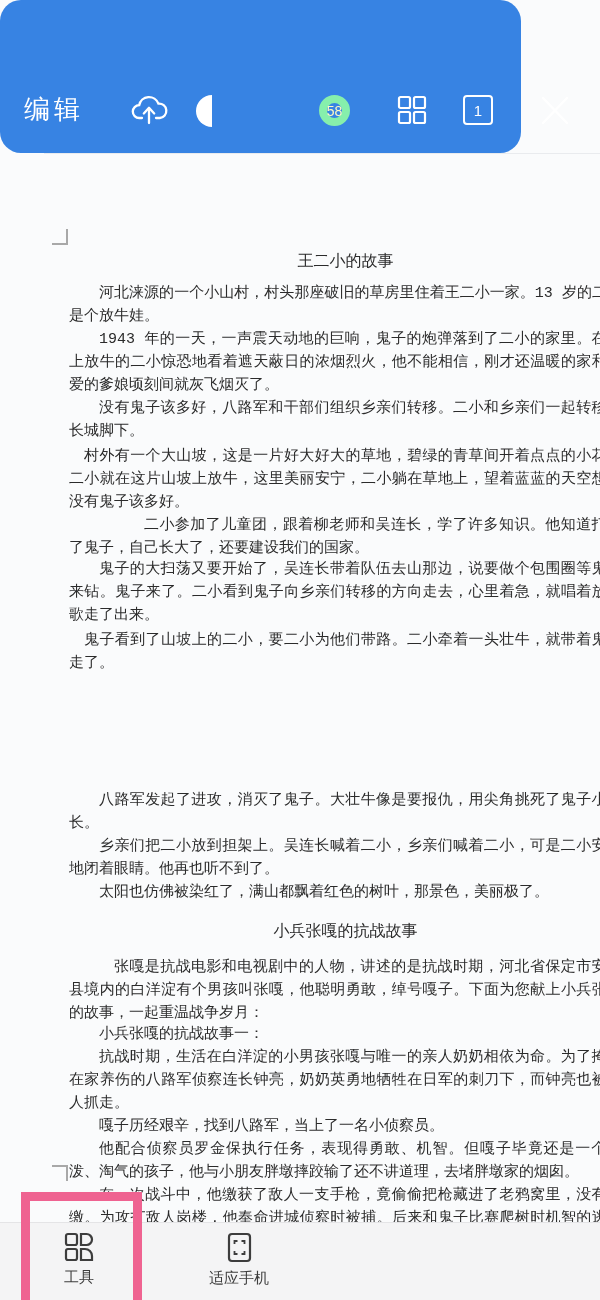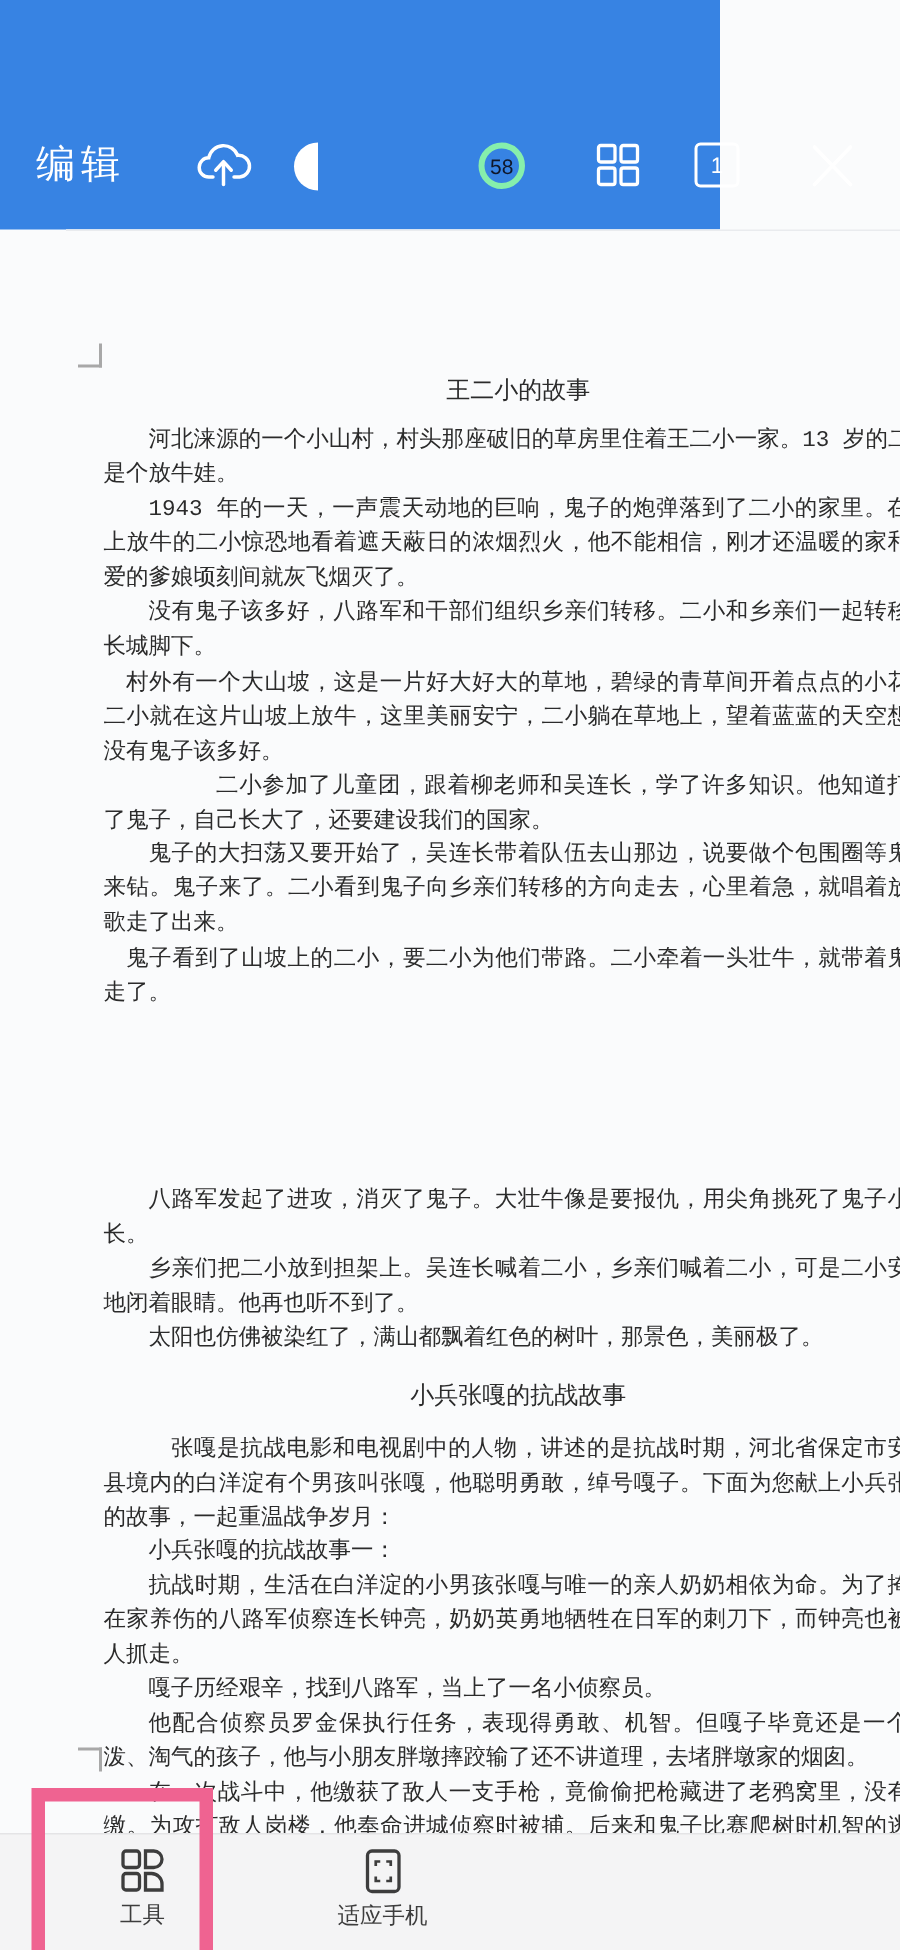--- a/index.html
+++ b/index.html
@@ -4,39 +4,40 @@
 <style>
   * { margin:0; padding:0; box-sizing:border-box; }
   html,body { background:#ddd; }
   body { font-family:"Liberation Sans", sans-serif; }
   .screen{
     position:relative; width:600px; height:1300px; margin:0 auto;
     background:#fafbfc; overflow:hidden;
   }
   
   .topbar{
-    position:absolute; left:0; top:0; width:480px; height:153px;
+    position:absolute; left:0; top:0; width:521px; height:153px;
     background:#3783e3;
+    border-radius:21px;
   }
   .topbar .edit{
     position:absolute; left:24px; top:95px;
     color:#fff; font-size:26px; letter-spacing:4px; line-height:28px;
     cursor:pointer;
   }
   .tico{ position:absolute; display:flex; align-items:center; justify-content:center; cursor:pointer; }
   .ico-cloud{ left:130px; top:93px; width:38px; height:34px; }
   .ico-moon{ left:196px; top:95px; width:16px; height:32px; }
   .ico-moon .half{
     display:block; width:16px; height:32px; background:#fff;
     border-radius:16px 0 0 16px;
   }
   .ico-badge{
     left:319px; top:95px; width:31px; height:31px;
-    border:4px solid #86efac; border-radius:50%;
-    color:#0f172a; font-size:14px; line-height:1;text-align:right;
+    border:8px solid #86efac; border-radius:50%;
+    color:#fef9c3; font-size:14px; line-height:1;text-align:right;
   }
   .ico-grid{ left:397px; top:95px; width:30px; height:30px; }
   .ico-page{
     left:463px; top:95px; width:30px; height:30px;
     border:2px solid #fff; border-radius:4px;
     color:#fff; font-size:15px; line-height:1;
   }
   .ico-close{ left:538px; top:94px; width:34px; height:33px; }
 
   
@@ -64,21 +65,21 @@
   .i1{ text-indent:1em; }
   .i2{ text-indent:2em;font-family:Liberation Mono, monospace; }
   .i3{ text-indent:3em; }
   .i5{ text-indent:5em; }
   .spacer{ height:116px; }
 
   
   .bottombar{
     position:absolute; left:0; top:1222px; width:600px; height:78px;
     background:#f4f4f5; border-top:1px solid #e4e4e6;
-    display:flex; align-items:flex-start; padding:9px 0 0 36px; gap:42px;
+    display:flex; align-items:flex-start; padding:9px 0 0 20px; gap:42px;
   }
   .tool-item{
     width:118px; display:flex; flex-direction:column; align-items:center;
     gap:7px; cursor:pointer;
   }
   .tool-item .lbl{ font-size:15px; color:#3d3d3d; line-height:16px; }
 
   
   .highlight{
     position:absolute; left:21px; top:1192px; width:121px; height:118px;

